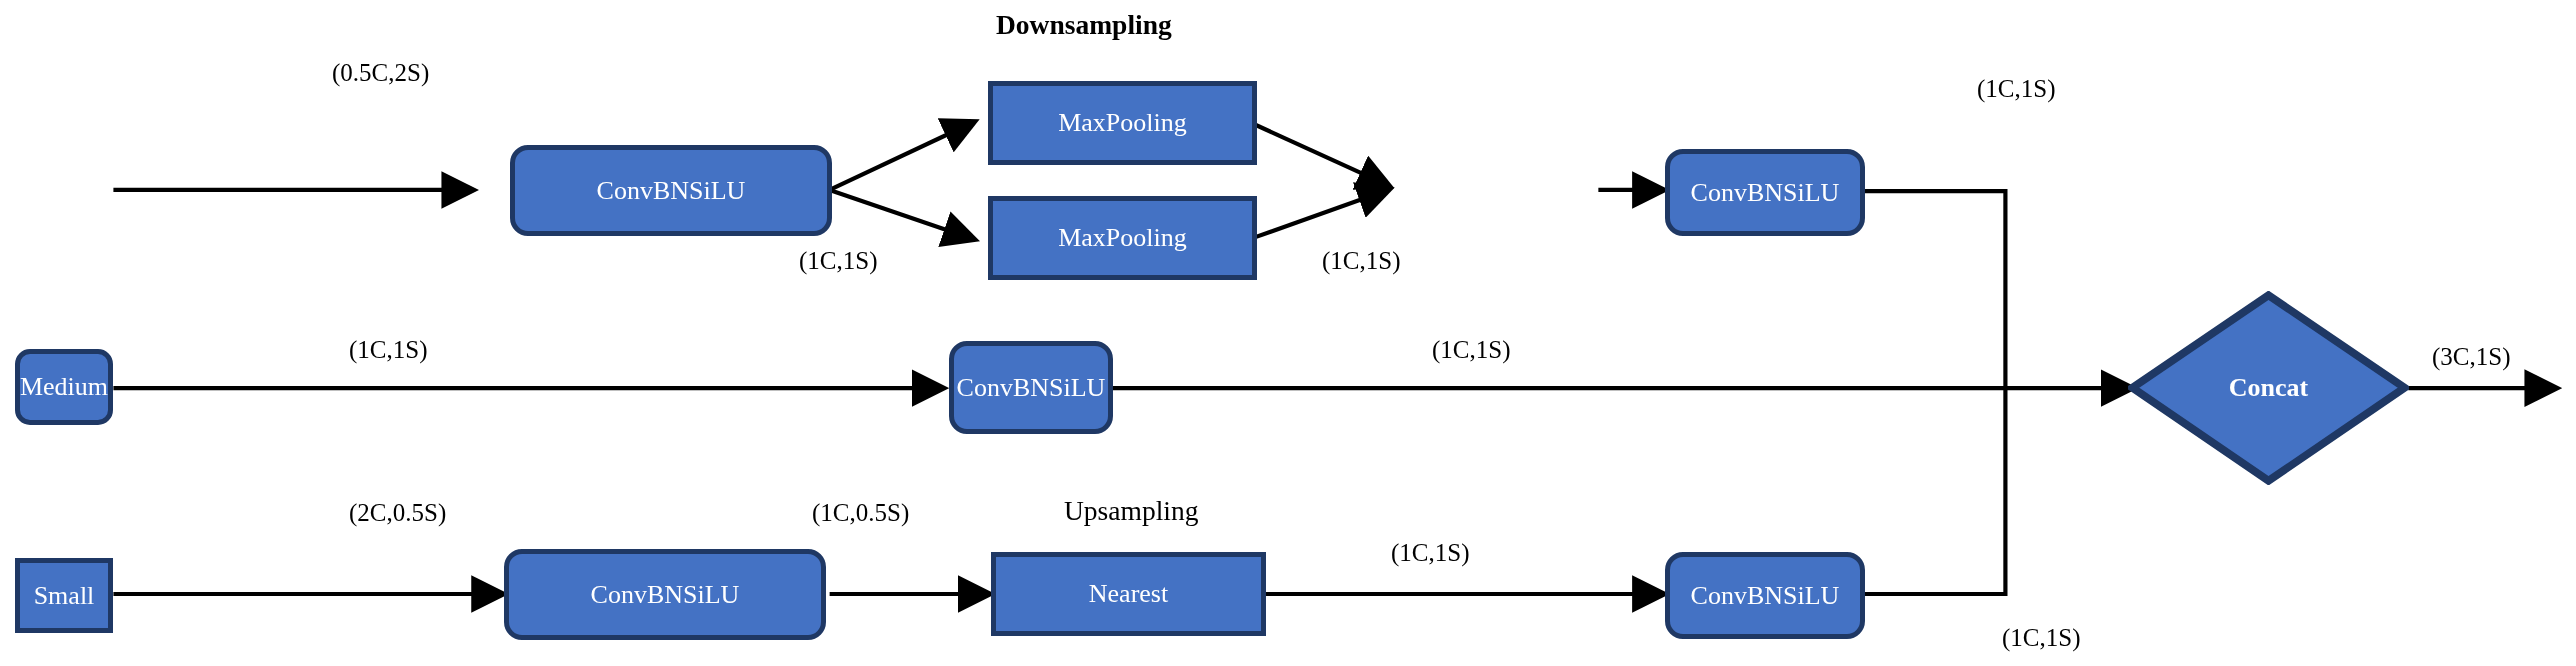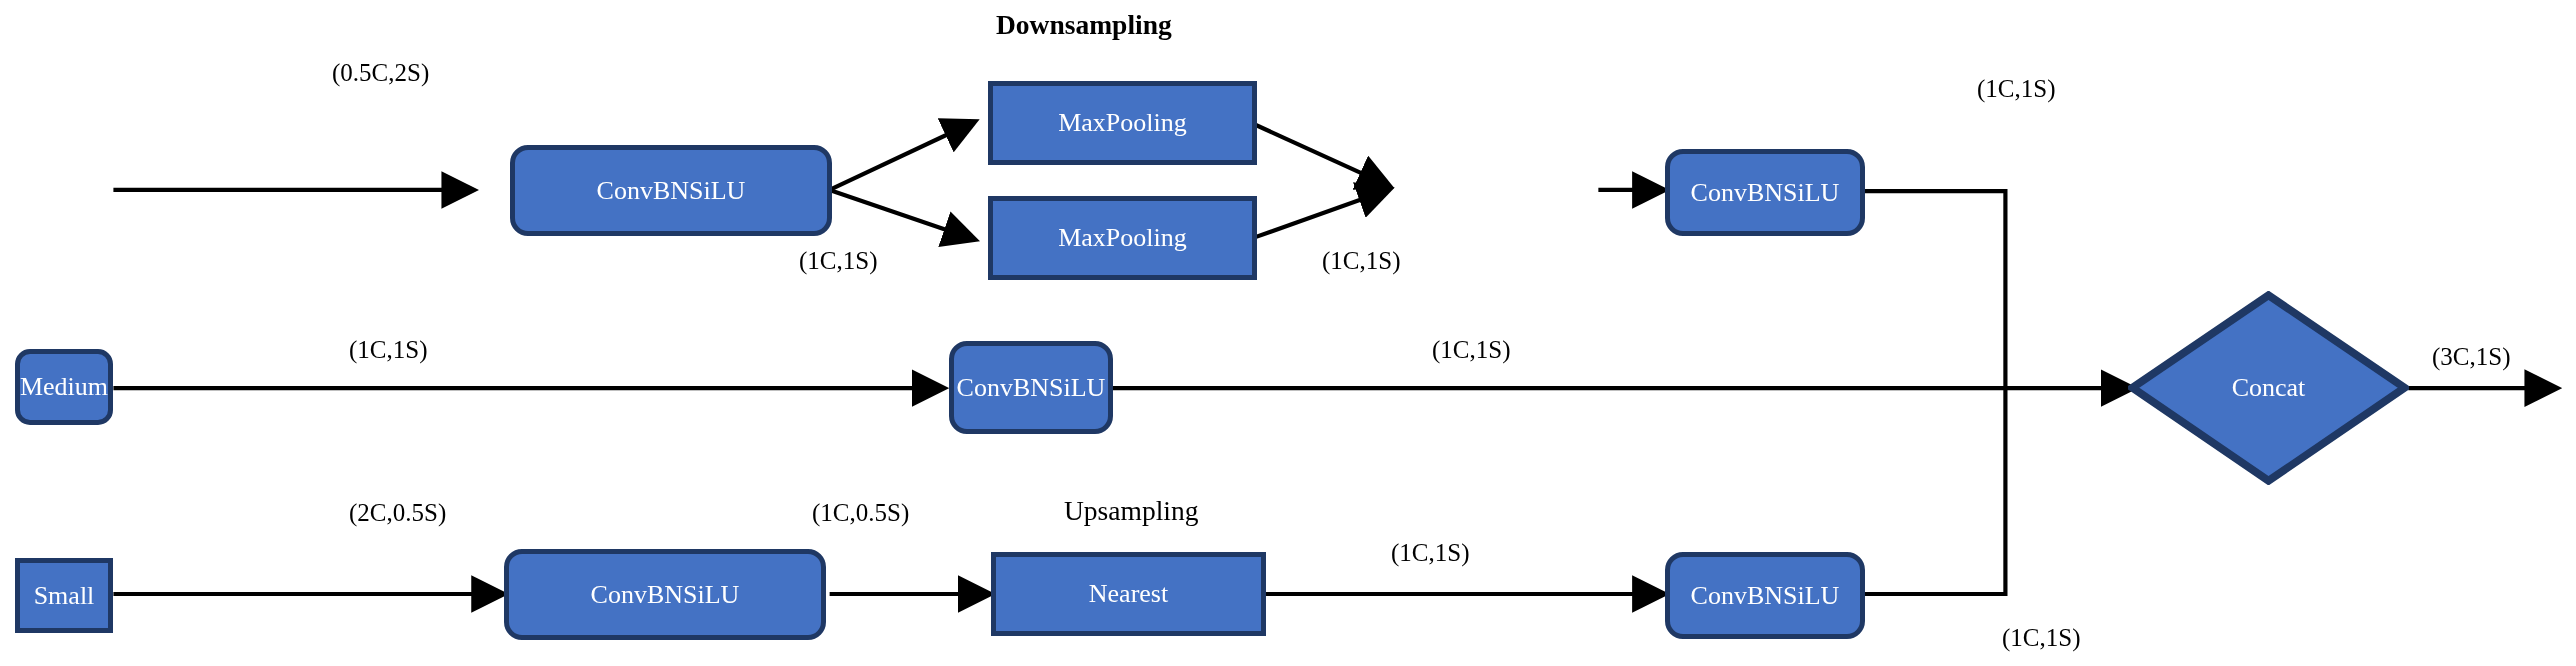--- a/index.html
+++ b/index.html
@@ -34,20 +34,21 @@
     font-size: 26px;
     line-height: 1;
     white-space: nowrap;
     z-index: 3;
   }
   .node.rect { border-radius: 0; }
   .node.round { border-radius: 18px; }
   .diamond-wrap {
     position: absolute;
     z-index: 3;
+    font-weight: bold;
   }
   .diamond-wrap svg { display: block; }
   .diamond-label {
     position: absolute;
     left: 0; top: 0;
     width: 100%;
     height: 100%;
     display: flex;
     align-items: center;
     justify-content: center;

